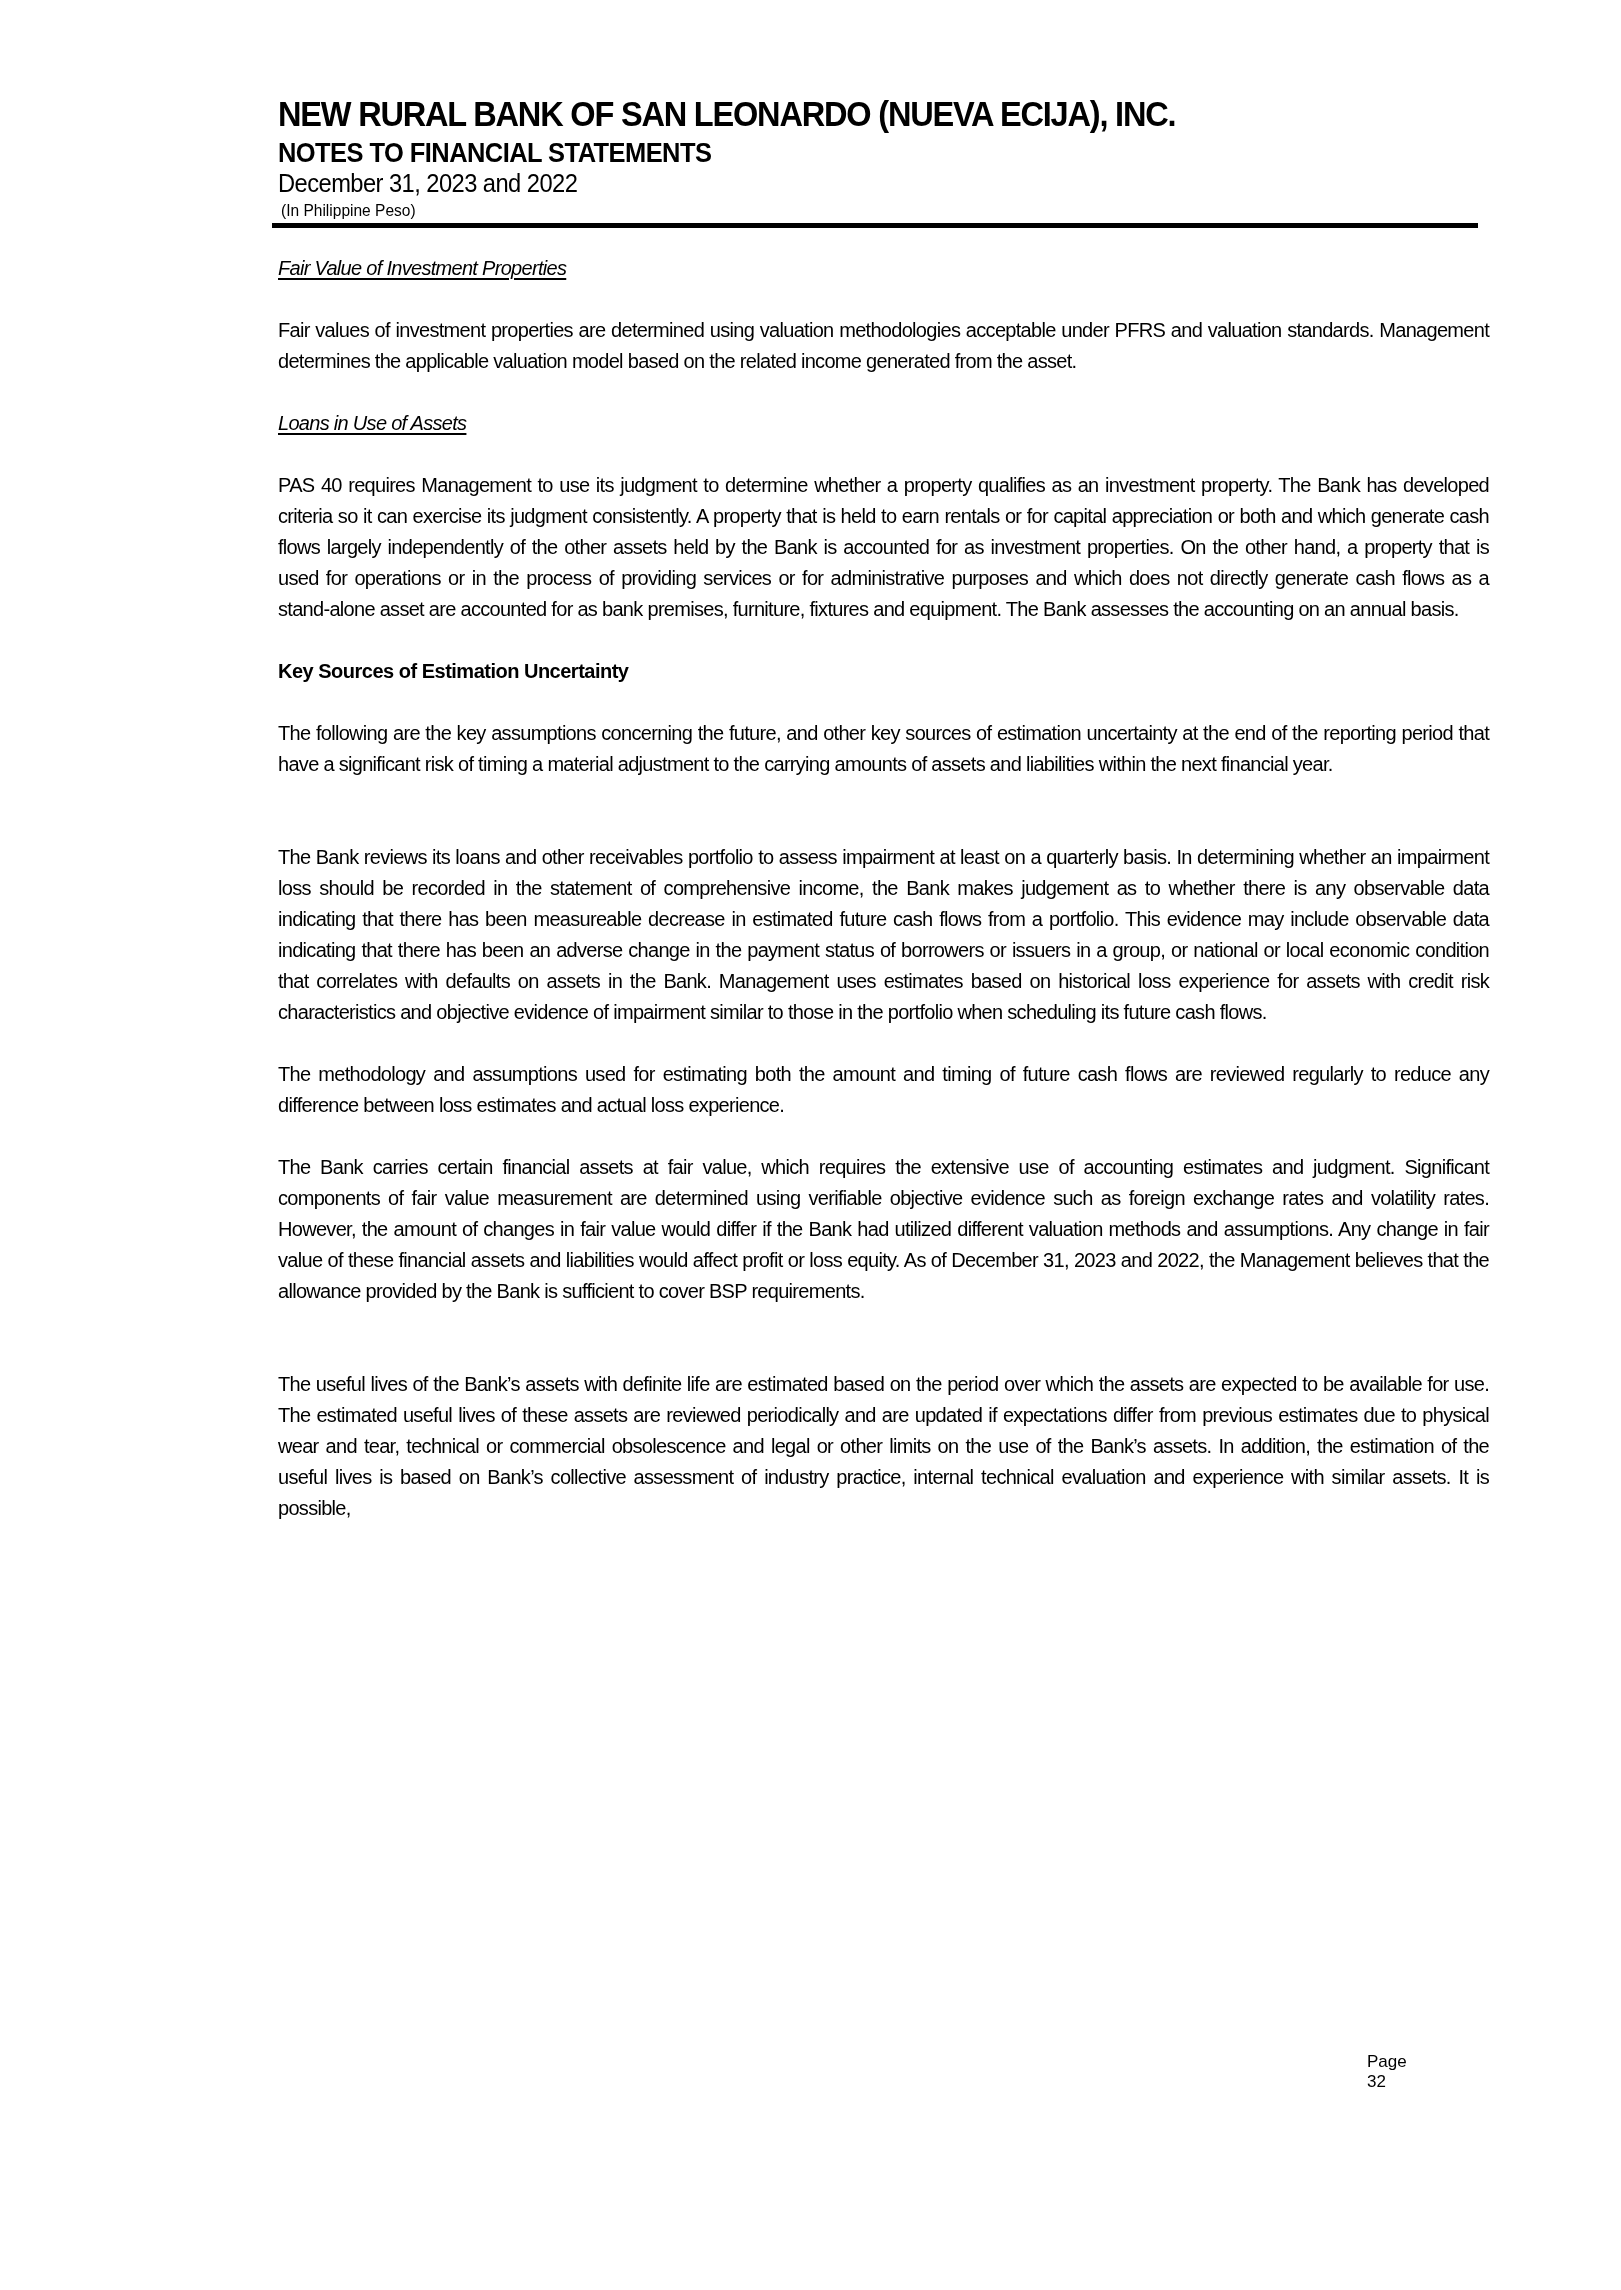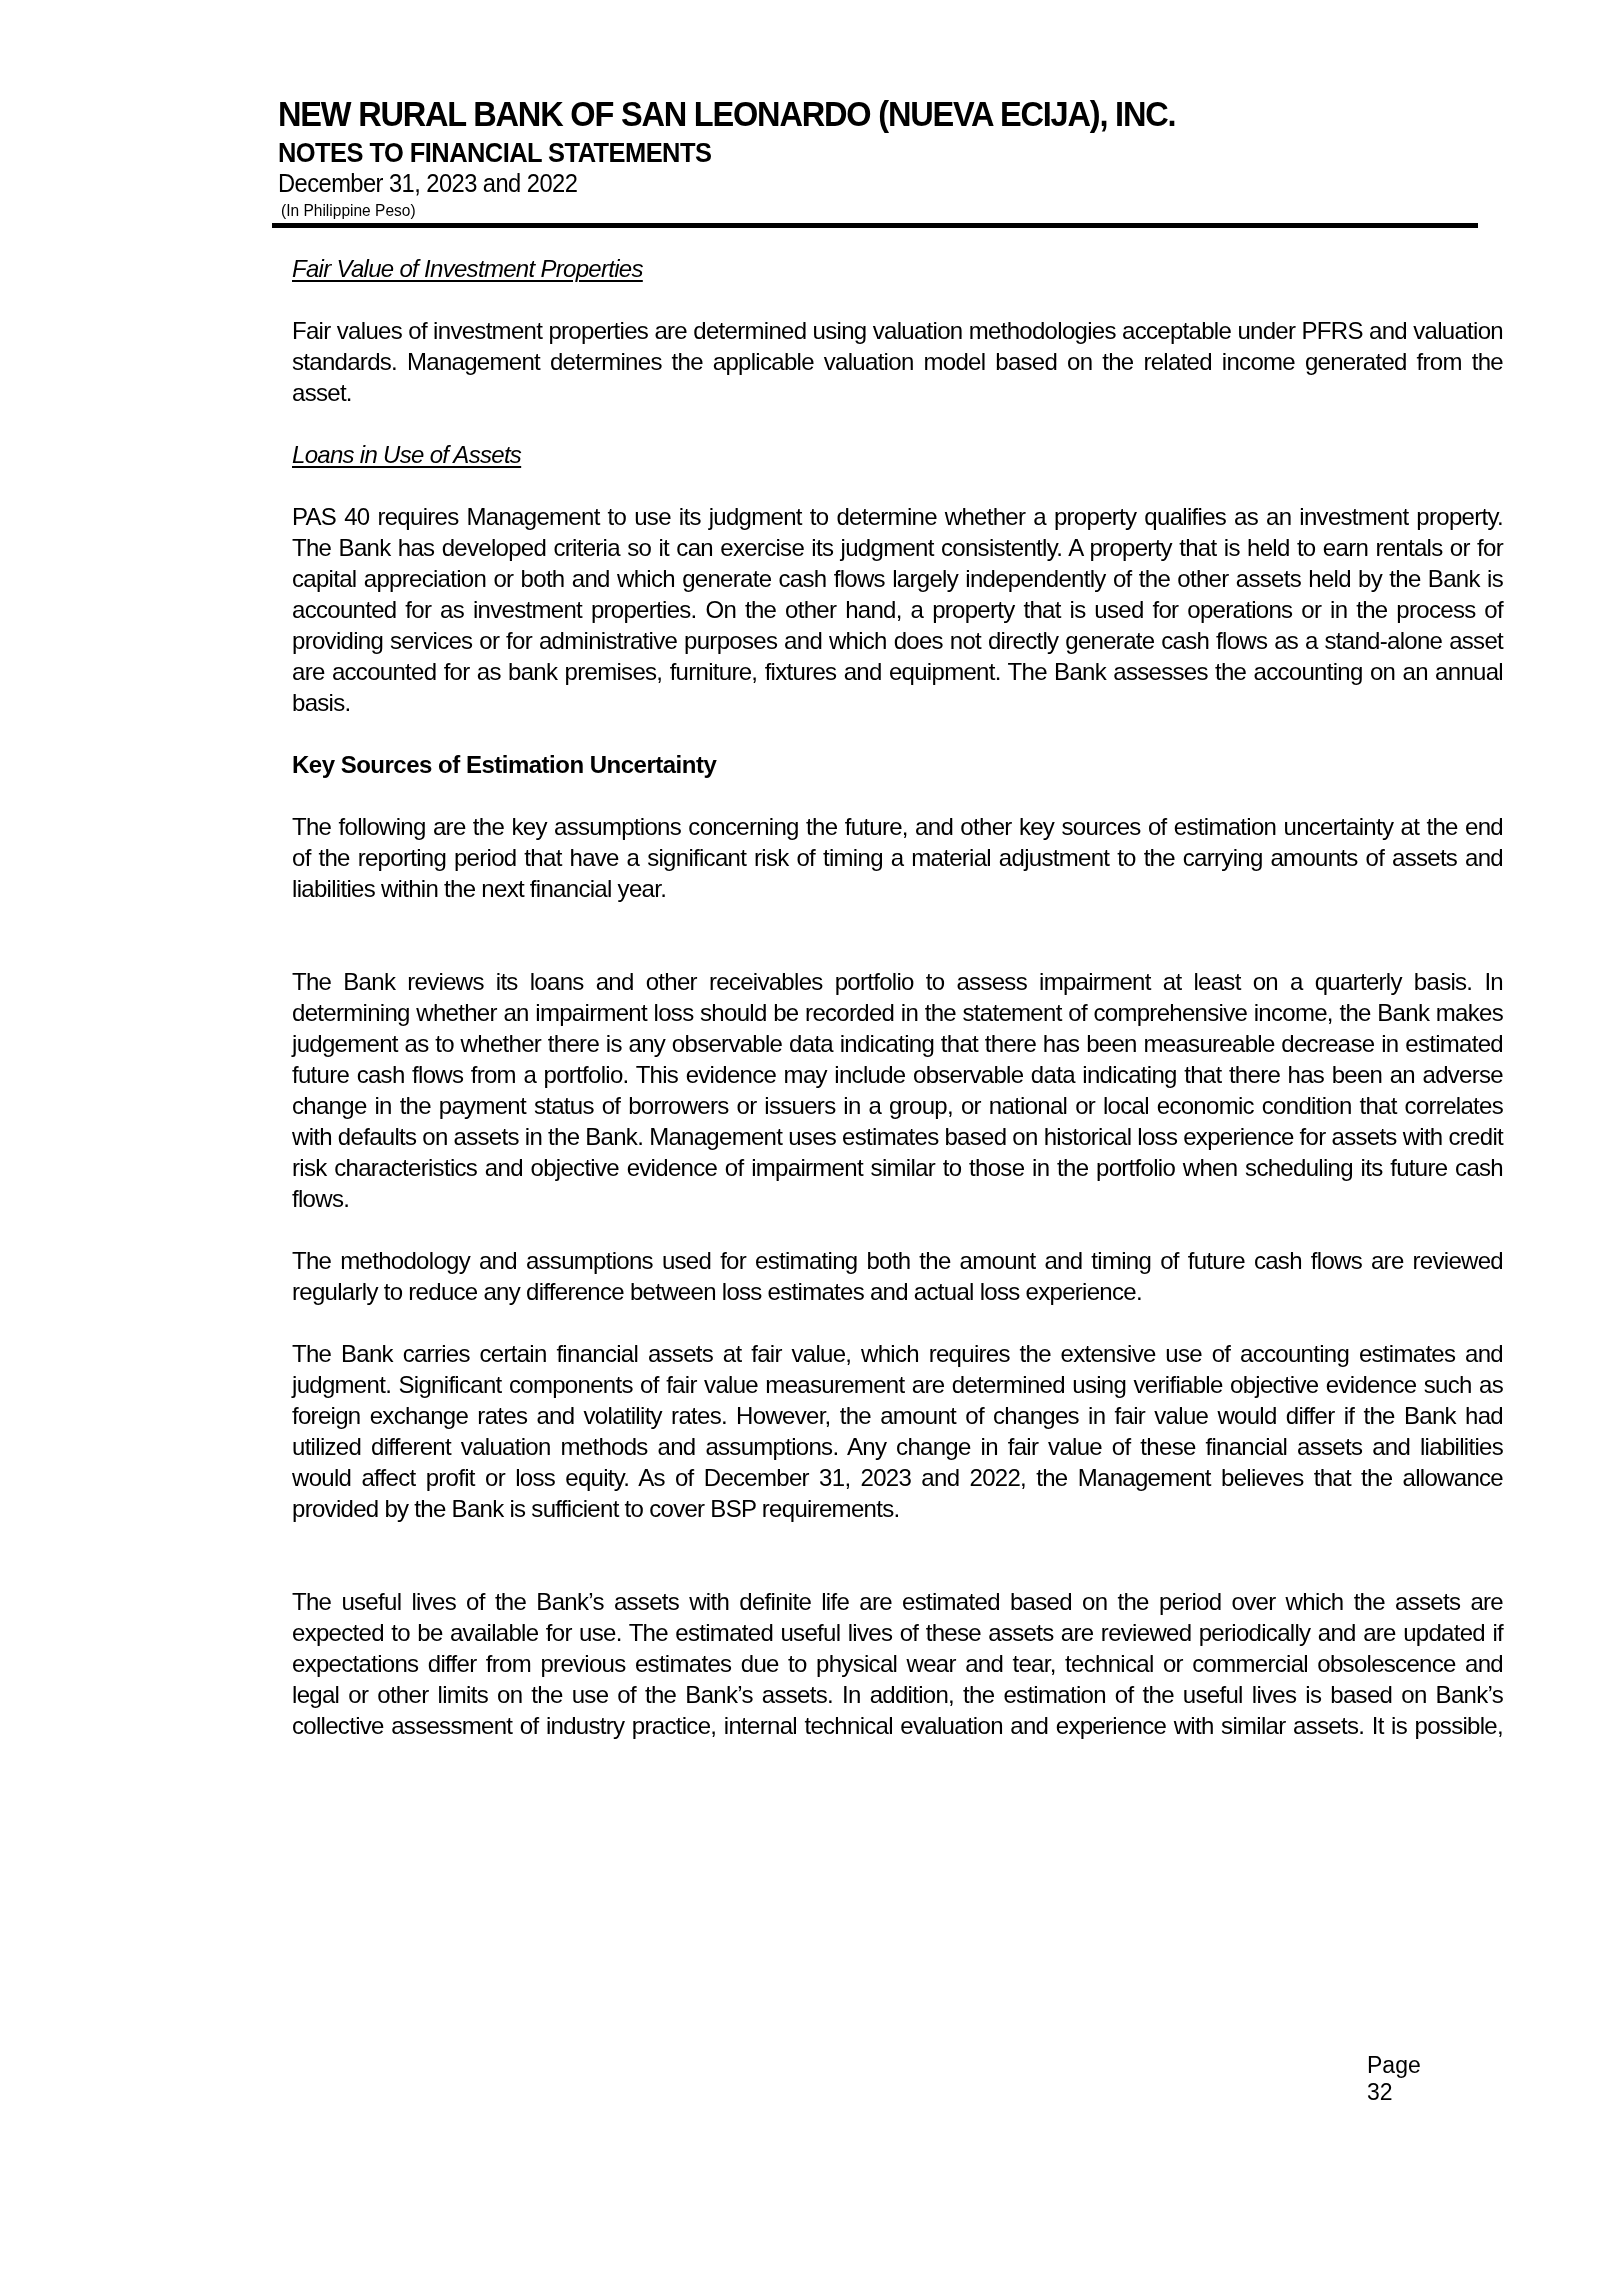--- a/index.html
+++ b/index.html
@@ -5,28 +5,28 @@
   html, body { margin: 0; padding: 0; background: #ffffff; }
   body { width: 1621px; height: 2291px; position: relative; overflow: hidden; color: #000; }
   .page { position: absolute; left: 0; top: 0; width: 1412px; height: 2291px; background: #fff; }
   .hdr { position: absolute; left: 278px; font-family: "Liberation Sans", sans-serif; white-space: nowrap; }
   .t1 { top: 94px; font-size: 35px; font-weight: bold; letter-spacing: -1.3px; transform: scaleX(0.93); transform-origin: left; }
   .t2 { top: 137px; font-size: 27.4px; font-weight: bold; letter-spacing: -0.6px; transform: scaleX(0.93); transform-origin: left; }
   .t3 { top: 169px; font-size: 25.5px; letter-spacing: -0.6px; transform: scaleX(0.93); transform-origin: left; }
   .t4 { top: 201px; left: 281px; font-size: 16.7px; transform: scaleX(0.93); transform-origin: left; }
   .rule { position: absolute; left: 272px; top: 223px; width: 1206px; height: 4.9px; background: #000; }
 
-  .body { position: absolute; left: 292px; top: 253px; width: 1211px;
-          font-family: "Liberation Sans", sans-serif; font-size: 24px; line-height: 31px; }
+  .body { position: absolute; left: 278px; top: 253px; width: 1211px;
+          font-family: "Liberation Sans", sans-serif; font-size: 20px; line-height: 31px; }
   .body p { margin: 0; text-align: justify; letter-spacing: -0.7px; word-spacing: 0px; }
   .body .sub { font-style: italic; text-decoration: underline; text-decoration-thickness: 2px; text-underline-offset: 2.9px; }
   .body .bold { font-weight: bold; letter-spacing: -0.5px; }
   .gap { height: 31px; }
 
-  .pageno { position: absolute; left: 1367px; top: 2052px; font-family: "Liberation Sans", sans-serif; font-size: 23px; }
+  .pageno { position: absolute; left: 1367px; top: 2052px; font-family: "Liberation Sans", sans-serif; font-size: 17px; }
 </style>
 </head>
 <body>
 
 <div class="page">
 
   <div class="hdr t1">NEW RURAL BANK OF SAN LEONARDO (NUEVA ECIJA), INC.</div>
   <div class="hdr t2">NOTES TO FINANCIAL STATEMENTS</div>
   <div class="hdr t3">December 31, 2023 and 2022</div>
   <div class="hdr t4">(In Philippine Peso)</div>

